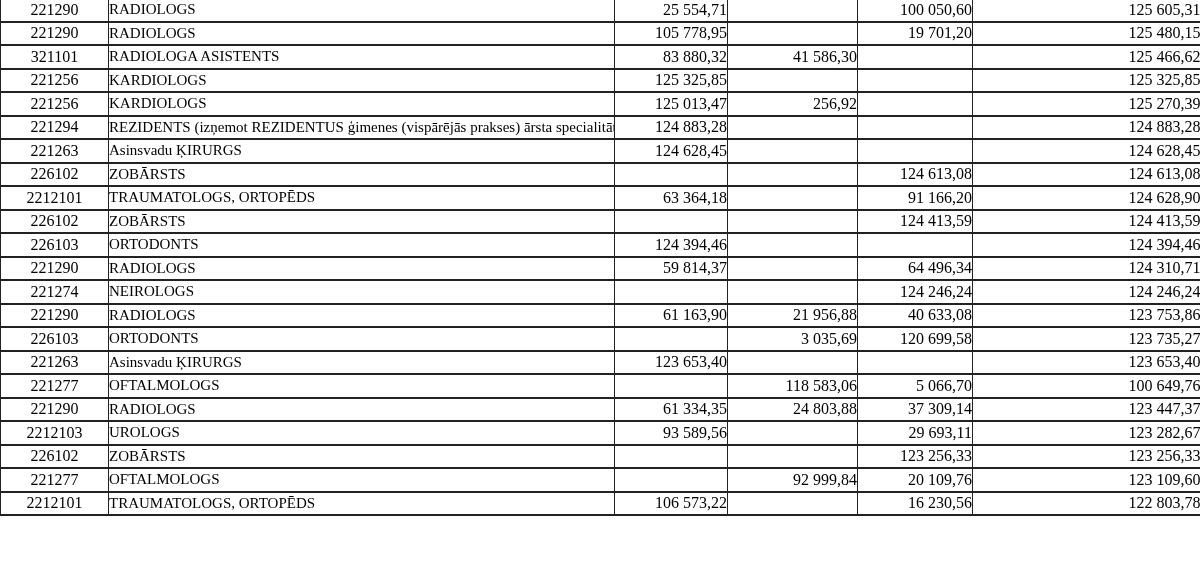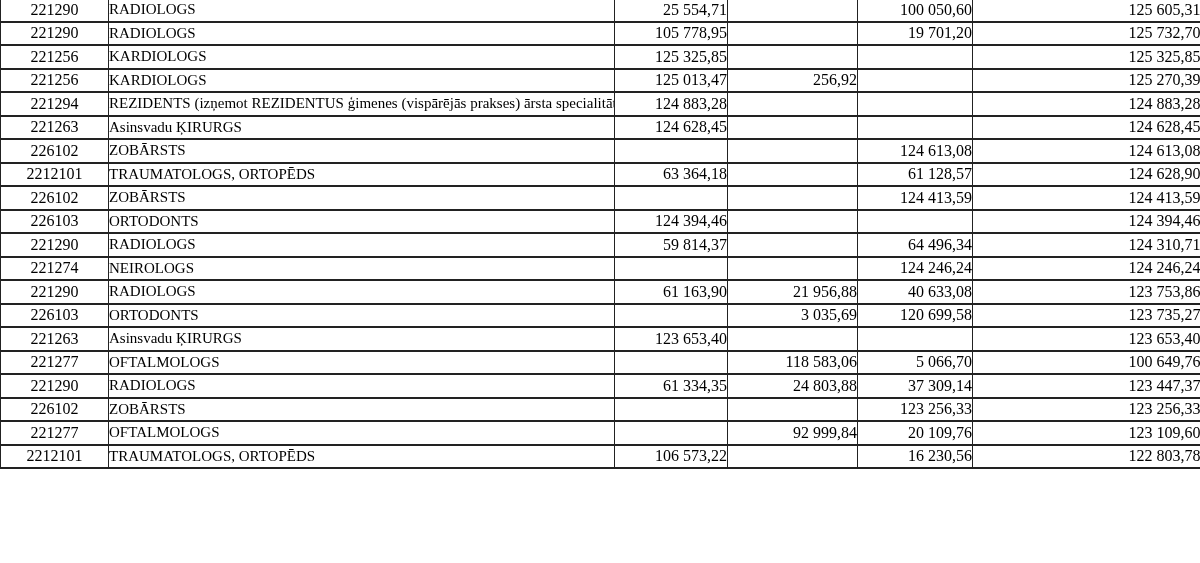--- a/index.html
+++ b/index.html
@@ -77,21 +77,29 @@
     <td class="cell-num"></td>
     <td class="cell-num">100 050,60</td>
     <td class="cell-num">125 605,31</td>
   </tr>
         <tr>
     <td class="cell-code">221290</td>
     <td class="cell-name">RADIOLOGS</td>
     <td class="cell-num">105 778,95</td>
     <td class="cell-num"></td>
     <td class="cell-num">19 701,20</td>
-    <td class="cell-num">125 732,70</td>
+    <td class="cell-num">125 480,15</td>
+  </tr>
+        <tr>
+    <td class="cell-code">321101</td>
+    <td class="cell-name">RADIOLOGA ASISTENTS</td>
+    <td class="cell-num">83 880,32</td>
+    <td class="cell-num">41 586,30</td>
+    <td class="cell-num"></td>
+    <td class="cell-num">125 466,62</td>
   </tr>
         <tr>
     <td class="cell-code">221256</td>
     <td class="cell-name">KARDIOLOGS</td>
     <td class="cell-num">125 325,85</td>
     <td class="cell-num"></td>
     <td class="cell-num"></td>
     <td class="cell-num">125 325,85</td>
   </tr>
         <tr>
@@ -124,21 +132,21 @@
     <td class="cell-num"></td>
     <td class="cell-num"></td>
     <td class="cell-num">124 613,08</td>
     <td class="cell-num">124 613,08</td>
   </tr>
         <tr>
     <td class="cell-code">2212101</td>
     <td class="cell-name">TRAUMATOLOGS, ORTOPĒDS</td>
     <td class="cell-num">63 364,18</td>
     <td class="cell-num"></td>
-    <td class="cell-num">61 128,57</td>
+    <td class="cell-num">91 166,20</td>
     <td class="cell-num">124 628,90</td>
   </tr>
         <tr>
     <td class="cell-code">226102</td>
     <td class="cell-name">ZOBĀRSTS</td>
     <td class="cell-num"></td>
     <td class="cell-num"></td>
     <td class="cell-num">124 413,59</td>
     <td class="cell-num">124 413,59</td>
   </tr>
@@ -198,20 +206,28 @@
     <td class="cell-num">5 066,70</td>
     <td class="cell-num">100 649,76</td>
   </tr>
         <tr>
     <td class="cell-code">221290</td>
     <td class="cell-name">RADIOLOGS</td>
     <td class="cell-num">61 334,35</td>
     <td class="cell-num">24 803,88</td>
     <td class="cell-num">37 309,14</td>
     <td class="cell-num">123 447,37</td>
+  </tr>
+        <tr>
+    <td class="cell-code">2212103</td>
+    <td class="cell-name">UROLOGS</td>
+    <td class="cell-num">93 589,56</td>
+    <td class="cell-num"></td>
+    <td class="cell-num">29 693,11</td>
+    <td class="cell-num">123 282,67</td>
   </tr>
         <tr>
     <td class="cell-code">226102</td>
     <td class="cell-name">ZOBĀRSTS</td>
     <td class="cell-num"></td>
     <td class="cell-num"></td>
     <td class="cell-num">123 256,33</td>
     <td class="cell-num">123 256,33</td>
   </tr>
         <tr>

